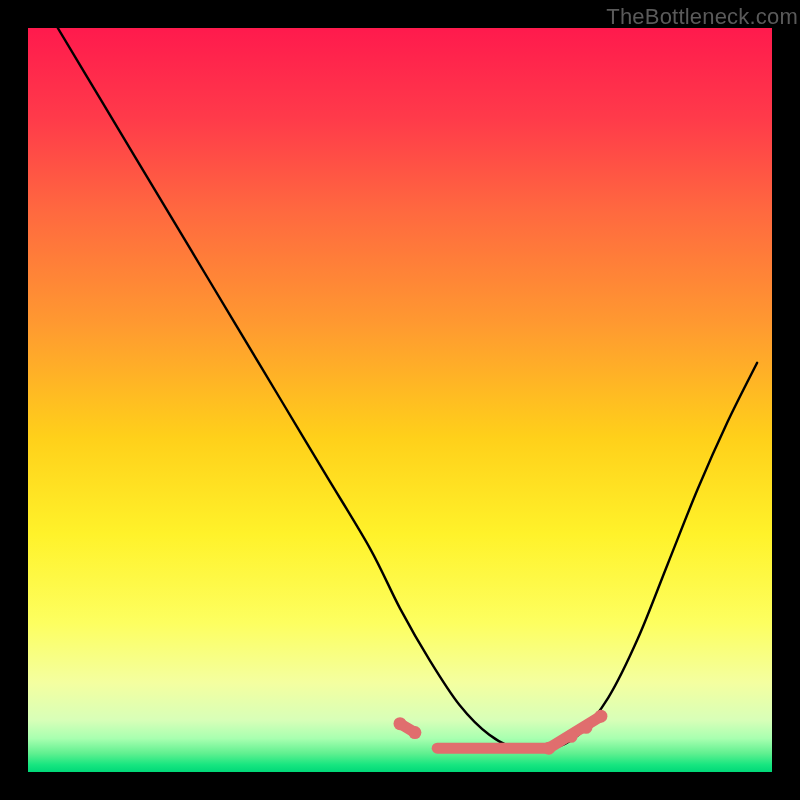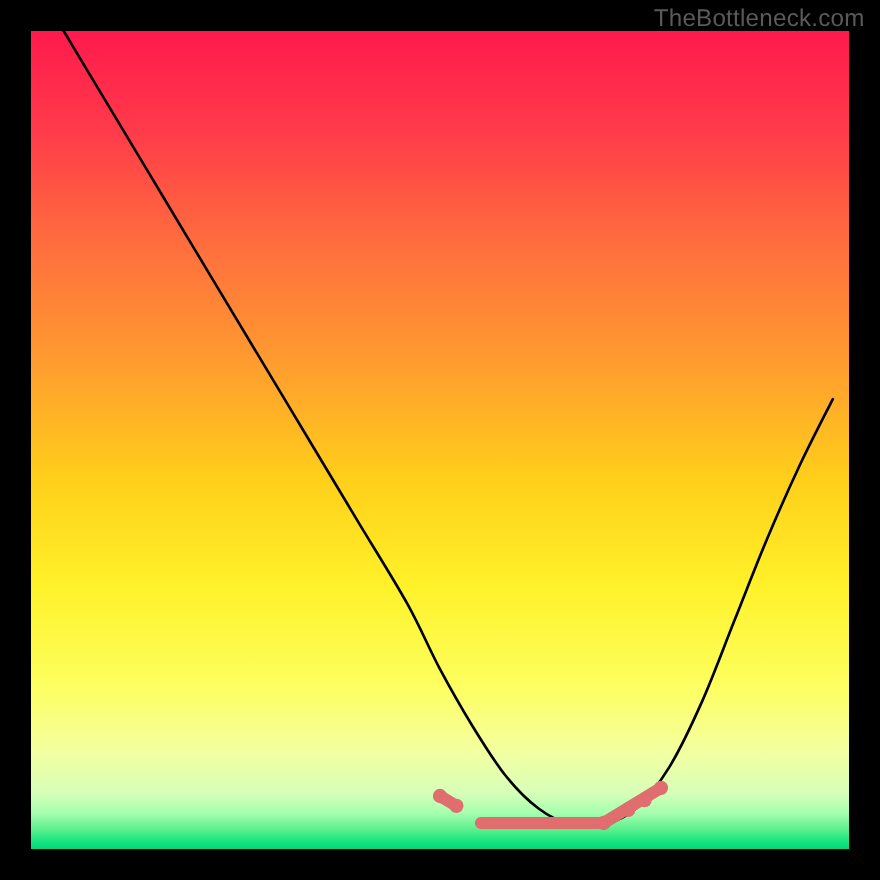--- a/index.html
+++ b/index.html
@@ -35,21 +35,21 @@
     z-index: 2;
   }
   .pink-segments {
     position: absolute;
     left: 0; top: 0; width: 100%; height: 100%;
     z-index: 3;
   }
   .watermark {
     position: absolute;
     top: 4px;
-    right: 14px;
+    right: 2px;
     font-size: 22px;
     font-weight: 500;
     color: #5a5a5a;
     z-index: 5;
     letter-spacing: 0.2px;
   }
 </style>
 </head>
 <body>
 

